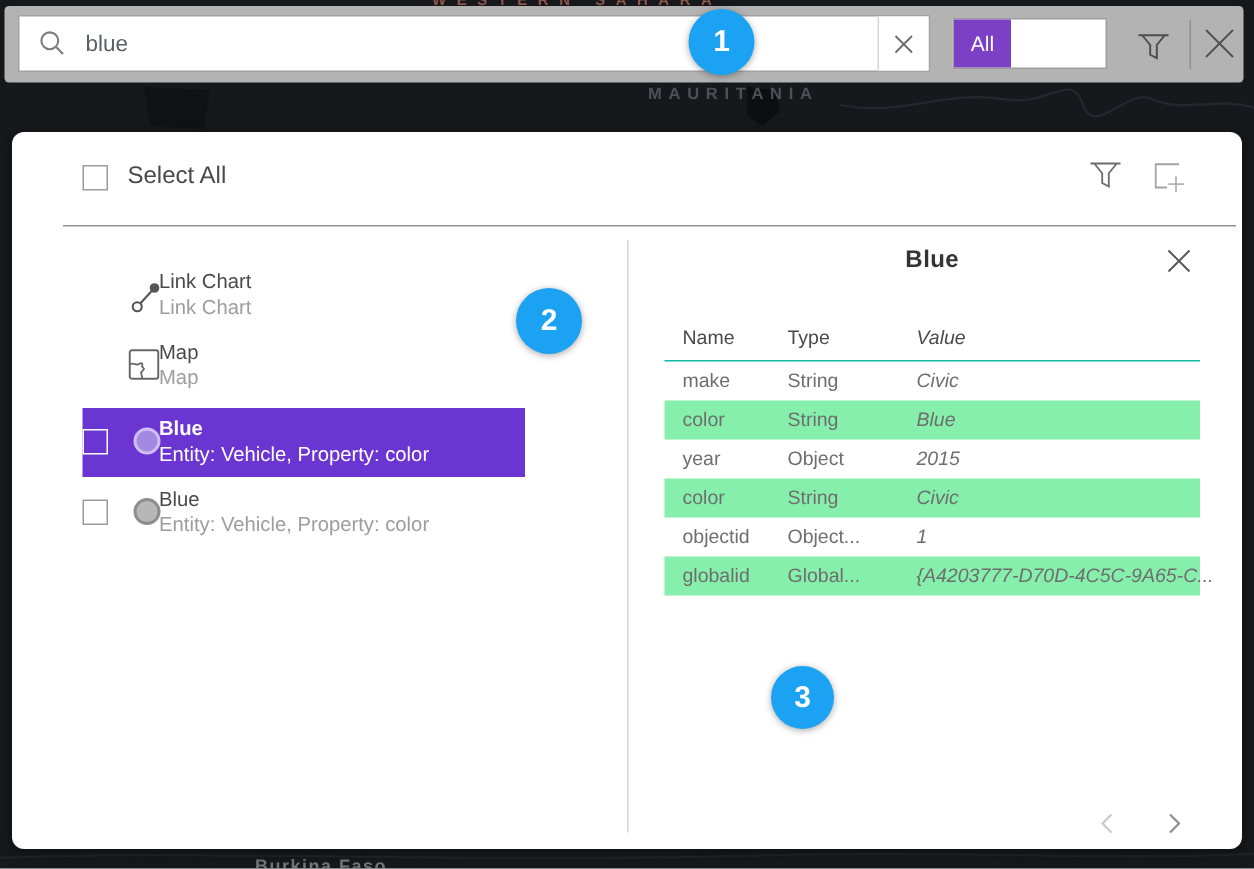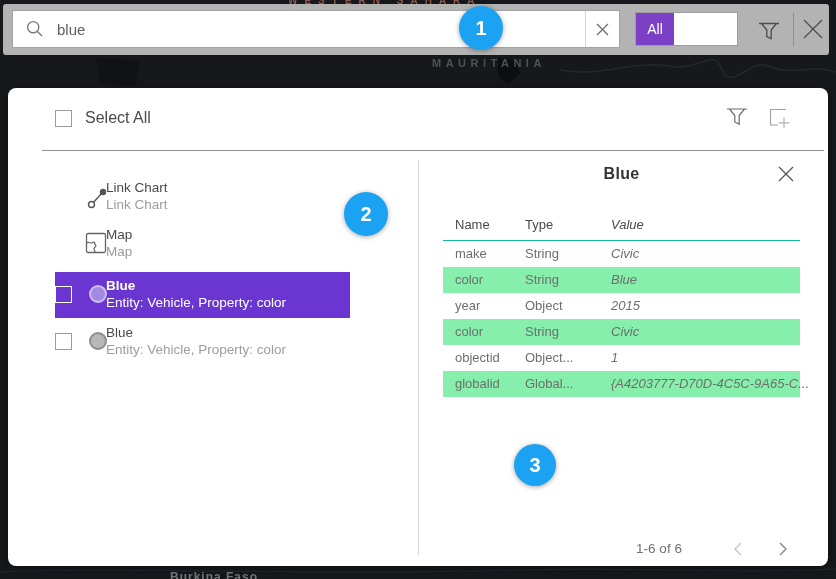--- a/index.html
+++ b/index.html
@@ -271,21 +271,20 @@
       <span class="col-value">1</span>
     </div>
     <div class="attr-row striped">
       <span class="col-name">globalid</span>
       <span class="col-type">Global...</span>
       <span class="col-value">{A4203777-D70D-4C5C-9A65-C...</span>
     </div>
   </div>
 
   <div class="pagination">
-    <div class="page-range">1-6 of 6</div>
     <div class="page-prev">
       <svg width="22" height="22" viewBox="0 0 22 22">
           <polyline points="13,5 7,11 13,17" stroke="#c9c9c9" stroke-width="1.5" fill="none"></polyline>
         </svg>
     </div>
     <div class="page-next">
       <svg width="22" height="22" viewBox="0 0 22 22">
           <polyline points="9,5 15,11 9,17" stroke="#8f8f8f" stroke-width="1.5" fill="none"></polyline>
         </svg>
     </div>

